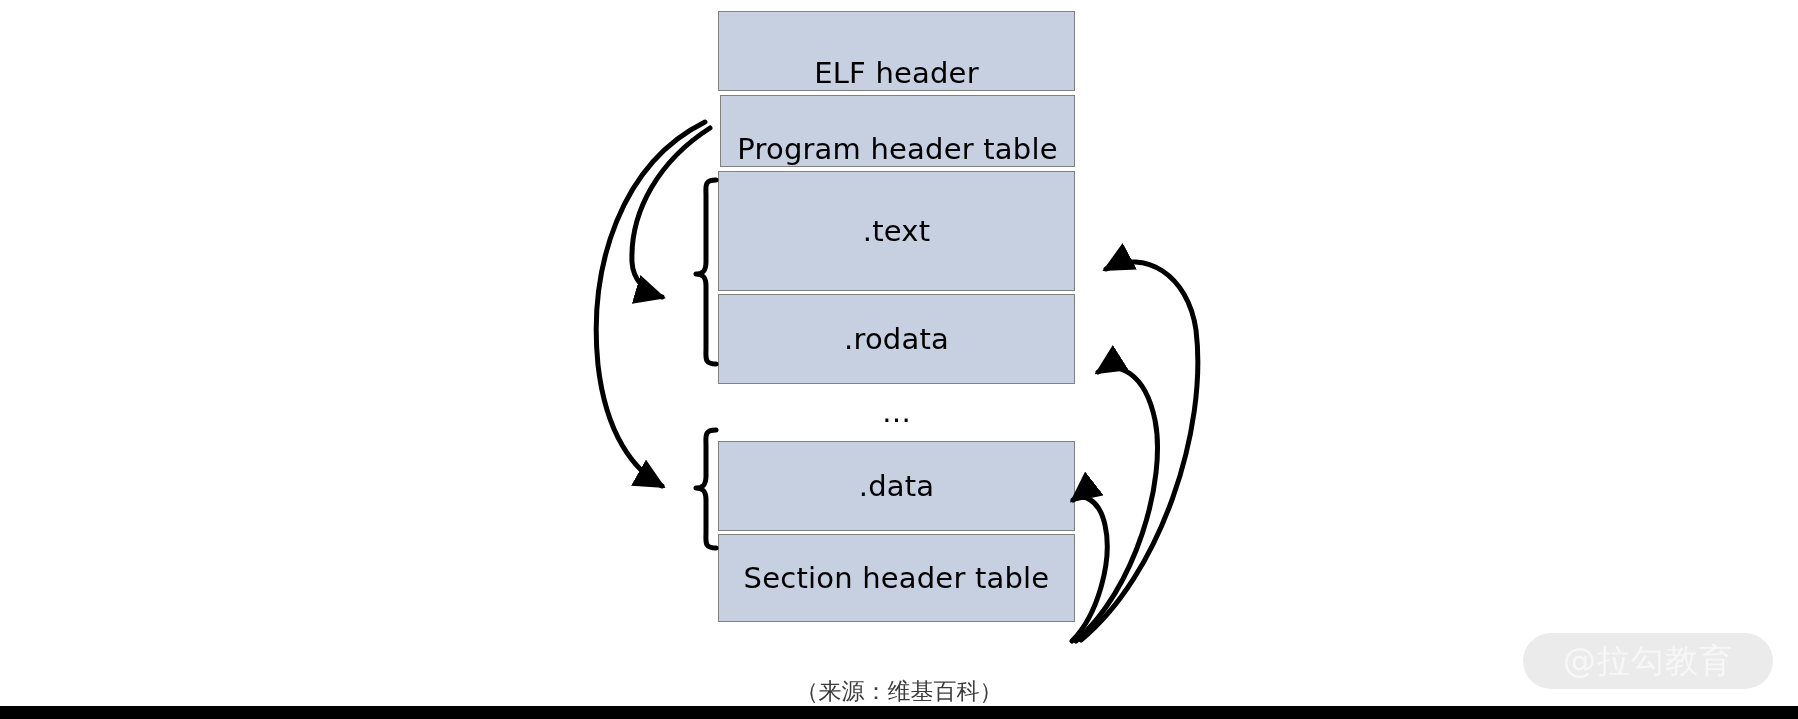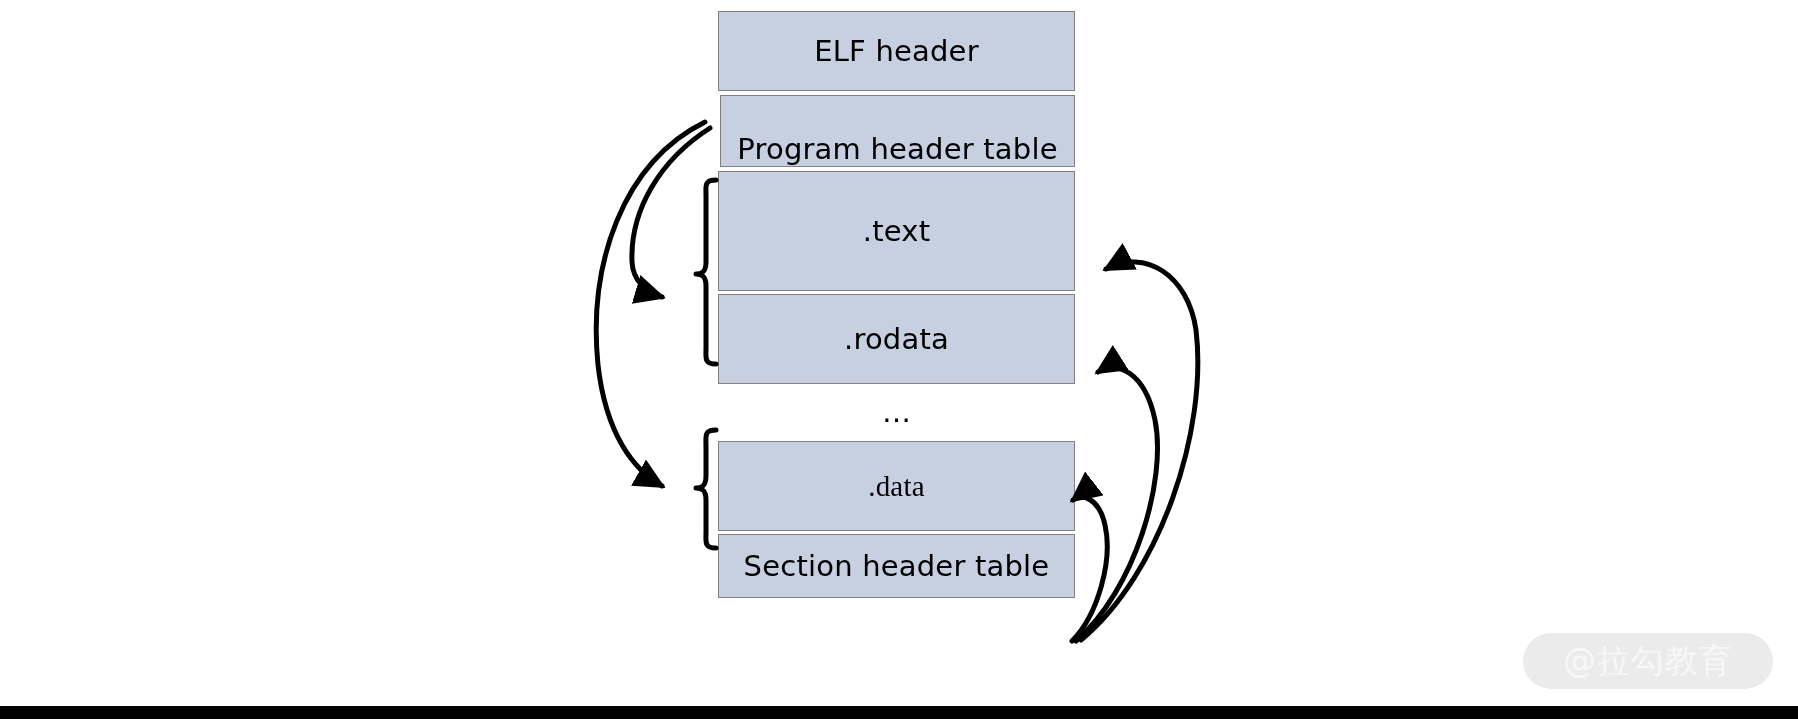--- a/index.html
+++ b/index.html
@@ -91,45 +91,45 @@
     background: #000000;
   }
 </style>
 </head>
 <body>
 
 <div id="page">
 
   <div id="elf-column">
 
-    <div class="seg" style="top:0px;left:0px;width:357px;height:80px;">
+    <div class="seg" style="top:0px;left:0px;width:357px;height:80px;align-items:flex-end;">
       <span class="seg-label">ELF header</span>
     </div>
 
     <div class="seg" style="top:84px;left:2px;width:355px;height:72px;align-items:flex-end;">
       <span class="seg-label">Program header table</span>
     </div>
 
     <div class="seg" style="top:160px;left:0px;width:357px;height:120px;justify-content:center;">
       <span class="seg-label">.text</span>
     </div>
 
     <div class="seg" style="top:283px;left:0px;width:357px;height:90px;">
       <span class="seg-label">.rodata</span>
     </div>
 
     <div class="seg blank" style="top:375px;left:0px;width:357px;height:52px;">
       <span class="seg-label">…</span>
     </div>
 
-    <div class="seg" style="top:430px;left:0px;width:357px;height:90px;font-family:Liberation Serif, serif;">
+    <div class="seg" style="top:430px;left:0px;width:357px;height:90px;">
       <span class="seg-label">.data</span>
     </div>
 
-    <div class="seg" style="top:523px;left:0px;width:357px;height:64px;">
+    <div class="seg" style="top:523px;left:0px;width:357px;height:88px;">
       <span class="seg-label">Section header table</span>
     </div>
 
   </div>
 
   <svg id="arrow-layer" viewBox="0 0 1798 719">
     <defs>
       <marker id="head" markerWidth="7" markerHeight="7" refX="5.4" refY="3" orient="auto" markerUnits="strokeWidth">
         <path d="M0,0 L6.2,3 L0,6 Z" fill="#000000"></path>
       </marker>
@@ -165,20 +165,21 @@
 
     <path d="M 1076 641
              C 1135 590 1167 480 1155 420
              C 1145 372 1117 360 1098 372" fill="none" stroke="#000000" stroke-width="5" stroke-linecap="round" marker-end="url(#head)"></path>
 
     <path d="M 1072 641
              C 1098 615 1113 560 1105 525
              C 1099 498 1082 493 1073 500" fill="none" stroke="#000000" stroke-width="5" stroke-linecap="round" marker-end="url(#head)"></path>
   </svg>
 
+  <div id="caption">（来源：维基百科）</div>
 
   <div id="watermark">
     <span>@拉勾教育</span>
   </div>
 
   <div id="bottom-bar"></div>
 
 </div>
 
 </body></html>

